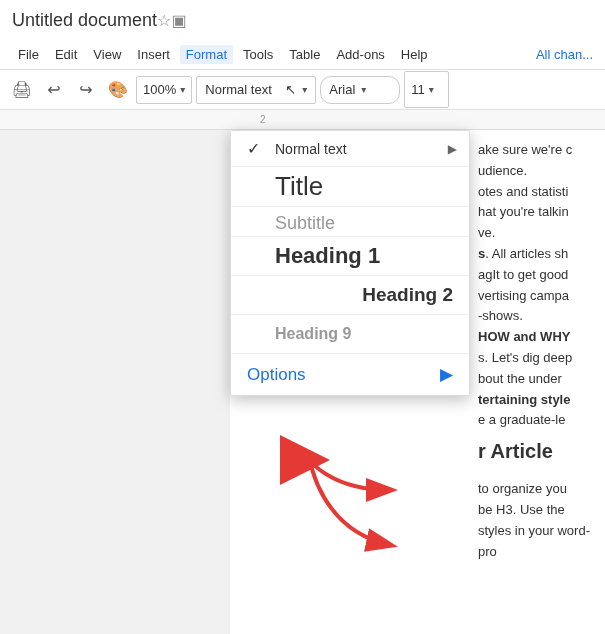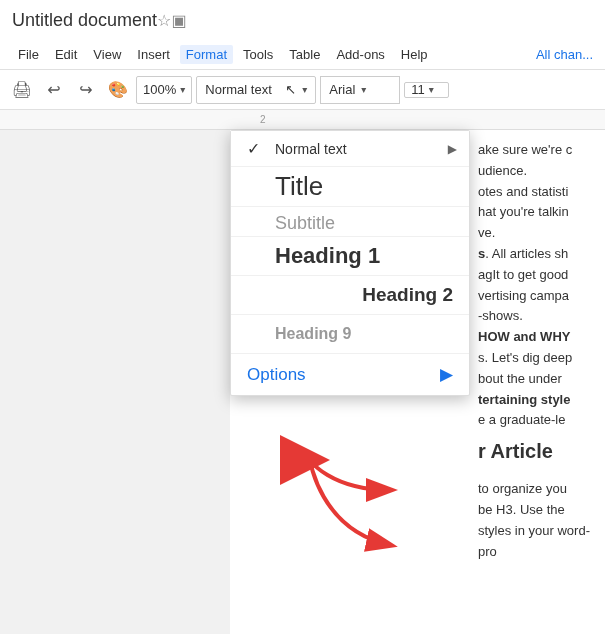--- a/index.html
+++ b/index.html
@@ -94,39 +94,39 @@
       gap: 6px;
       color: #333;
       background: #fff;
       min-width: 120px;
       font-weight: 500;
     }
     .font-dropdown {
       display: flex;
       align-items: center;
       border: 1px solid #ccc;
-      border-radius: 0;
+      border-radius: 11px;
       padding: 2px 8px;
       font-size: 13px;
       cursor: pointer;
       height: 28px;
       gap: 6px;
       color: #333;
       background: #fff;
       min-width: 80px;
     }
     .size-dropdown {
       display: flex;
       align-items: center;
       border: 1px solid #ccc;
       border-radius: 2px;
       padding: 2px 6px;
       font-size: 13px;
       cursor: pointer;
-      height: 16px;
+      height: 37px;
       gap: 4px;
       color: #333;
       min-width: 45px;
     }
     .chevron {
       font-size: 10px;
       color: #555;
     }
 
     

